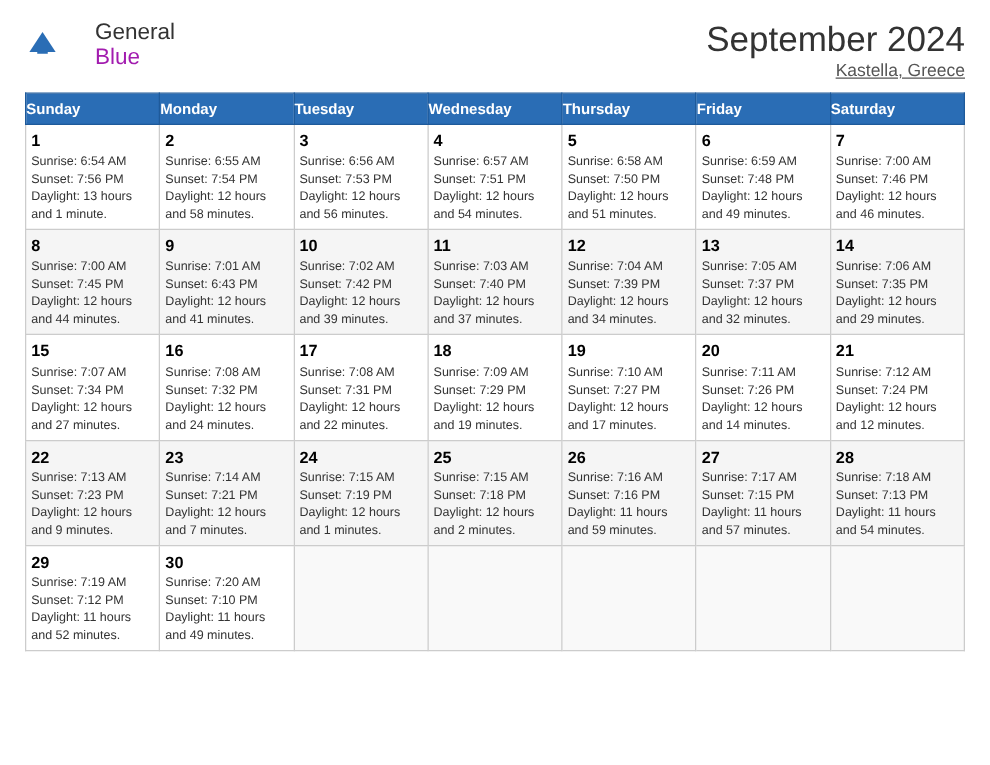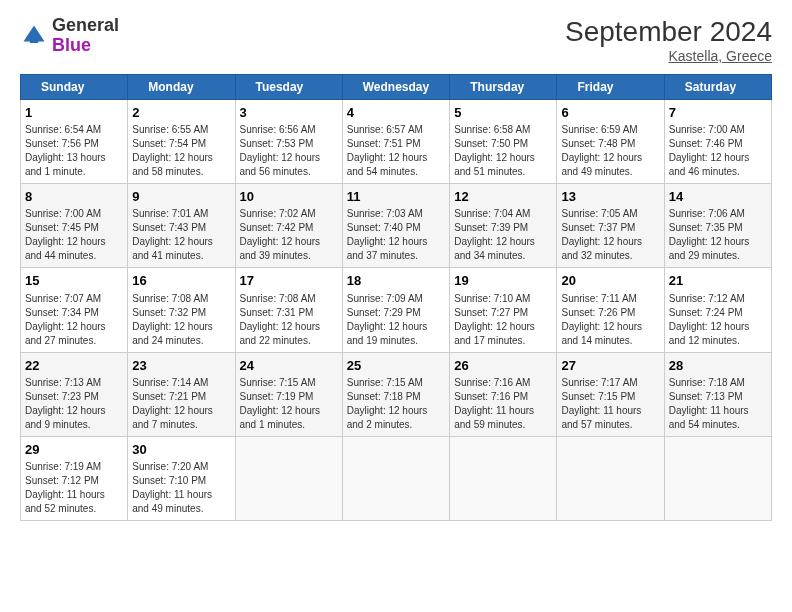--- a/index.html
+++ b/index.html
@@ -20,22 +20,23 @@
       align-items: flex-start;
       margin-bottom: 10px;
     }
     .logo {
       display: flex;
       align-items: center;
       gap: 4px;
     }
     .logo-text {
       font-size: 18px;
-      font-weight: bold;
+      font-weight: normal;
       line-height: 1.1;
+      margin-left: 24px;
     }
     .logo-text span.general { color: #333; }
     .logo-text span.blue { color: #a21caf; }
     .logo-icon {
       width: 28px;
       height: 28px;
     }
     .title-block {
       text-align: right;
       margin-left: 21px;
@@ -52,21 +53,21 @@
       text-decoration: underline;
     }
     table {
       width: 100%;
       border-collapse: collapse;
       font-size: 10.5px;
     }
     thead tr th {
       background: #2a6db5;
       color: #fff;
-      padding: 5px 20px;
+      padding: 5px 0;
       text-align: left;
       font-size: 12px;
       font-weight: bold;
       border: 1px solid #1e5a9a;
     }
     tbody tr td {
       border: 1px solid #ccc;
       vertical-align: top;
       padding: 4px 4px;
       width: 14.28%;
@@ -181,21 +182,21 @@
           <td>
             <span class="day-num">8</span>
             <div class="day-info">Sunrise: 7:00 AM</div>
             <div class="day-info">Sunset: 7:45 PM</div>
             <div class="day-info">Daylight: 12 hours</div>
             <div class="day-info">and 44 minutes.</div>
           </td>
           <td>
             <span class="day-num">9</span>
             <div class="day-info">Sunrise: 7:01 AM</div>
-            <div class="day-info">Sunset: 7:43 PM</div>
+            <div class="day-info">Sunset: 6:43 PM</div>
             <div class="day-info">Daylight: 12 hours</div>
             <div class="day-info">and 41 minutes.</div>
           </td>
           <td>
             <span class="day-num">10</span>
             <div class="day-info">Sunrise: 7:02 AM</div>
             <div class="day-info">Sunset: 7:42 PM</div>
             <div class="day-info">Daylight: 12 hours</div>
             <div class="day-info">and 39 minutes.</div>
           </td>

